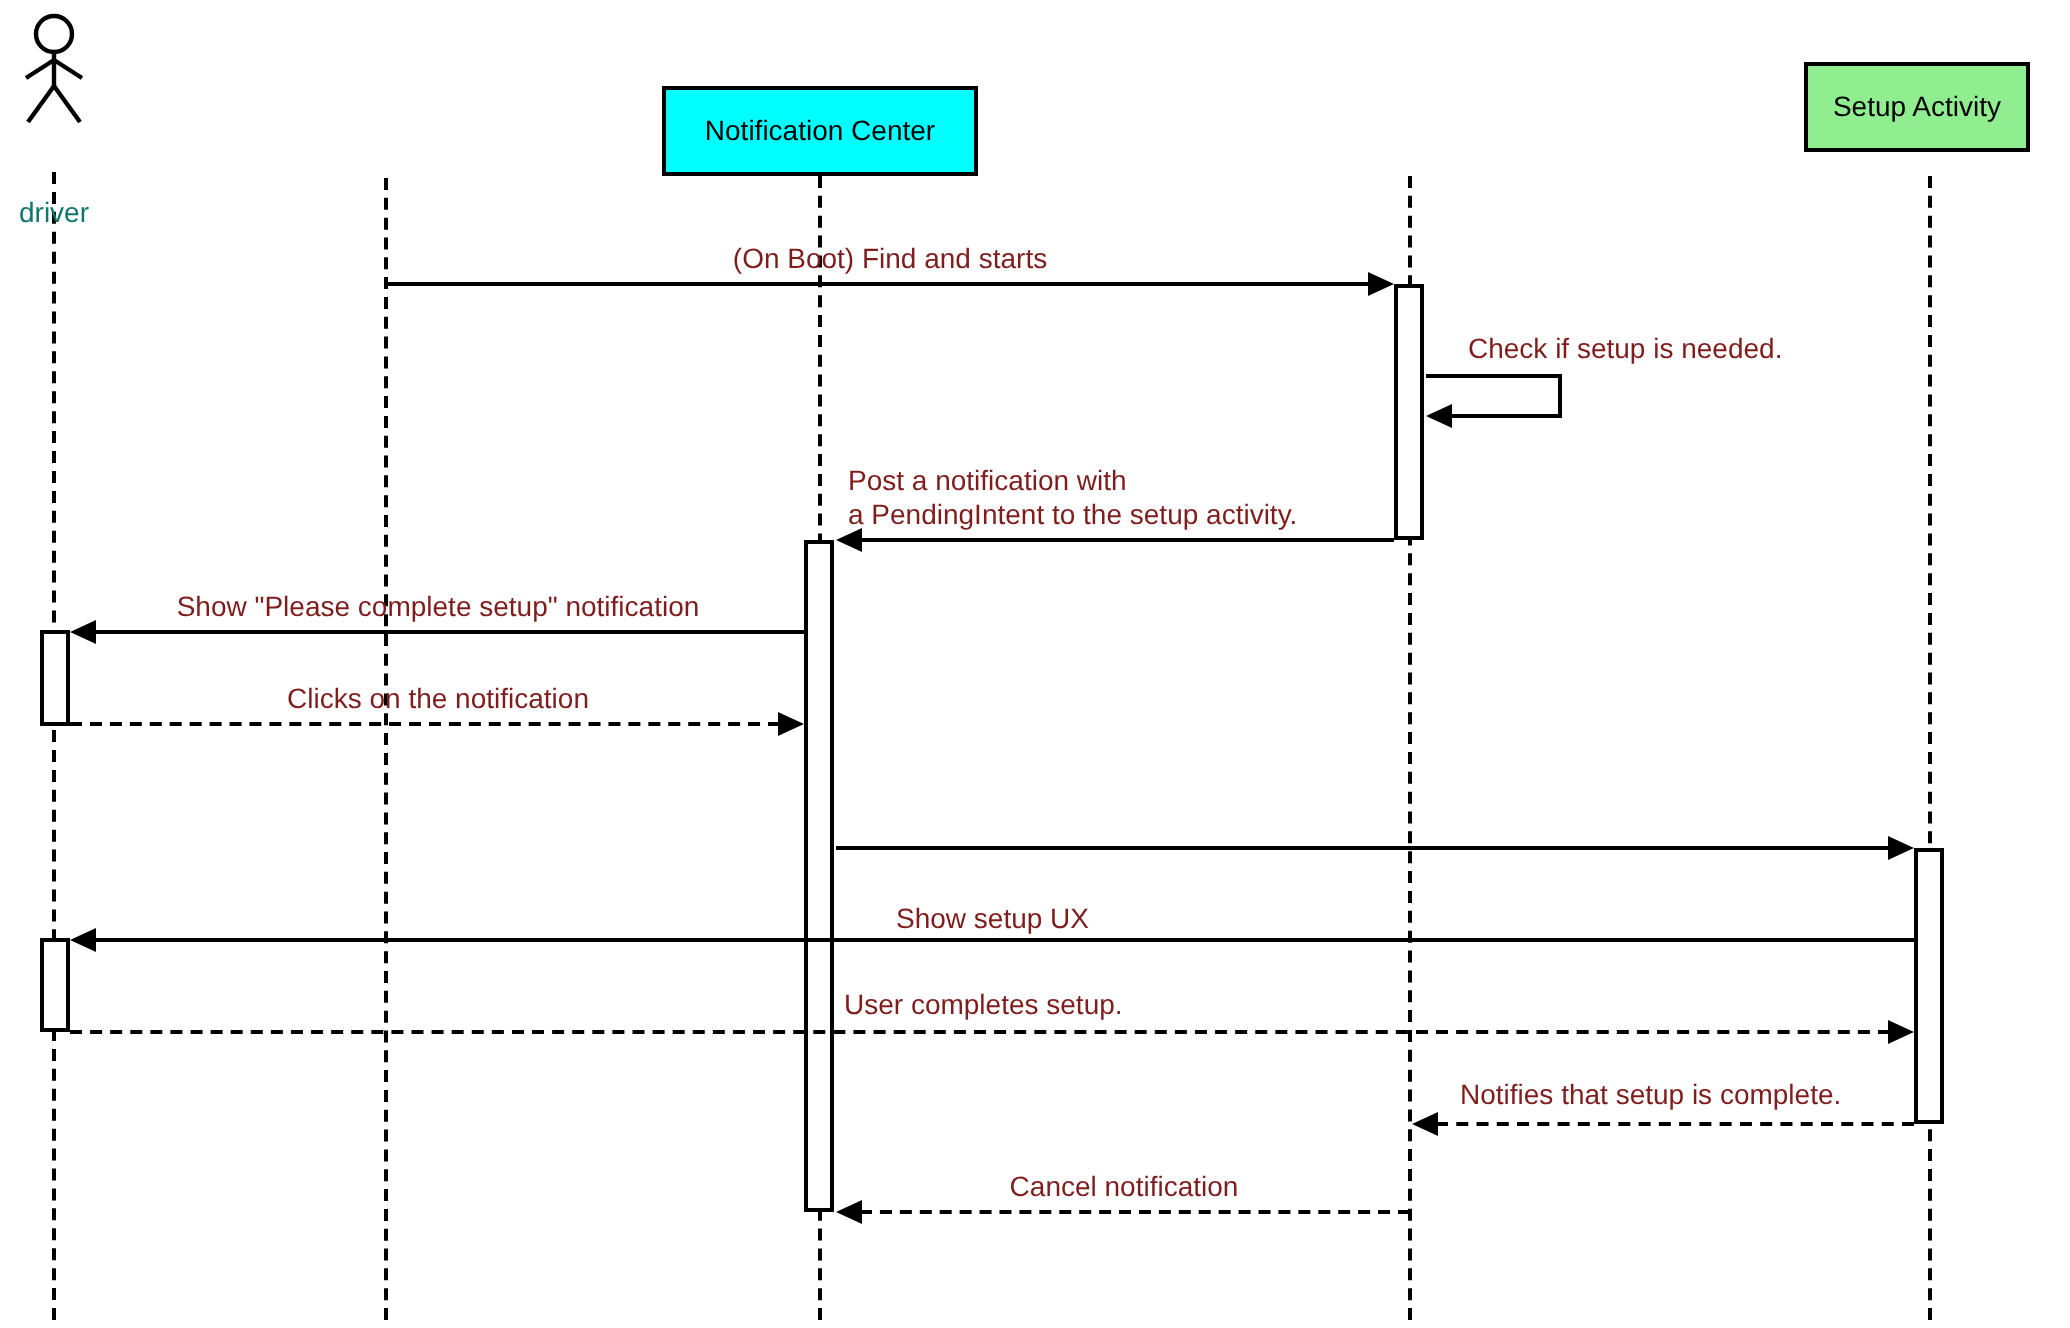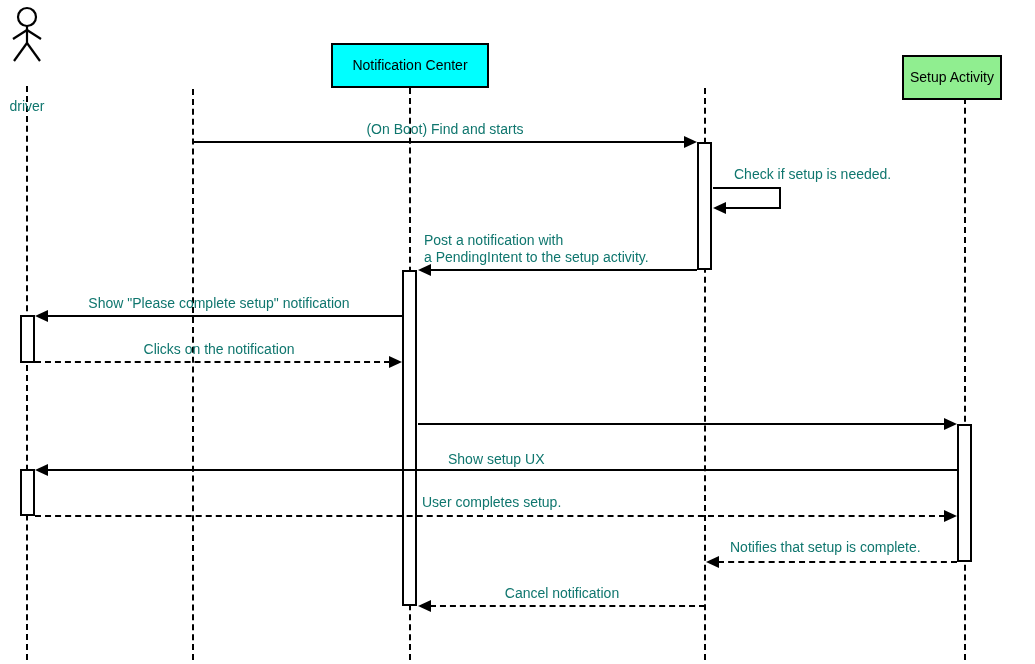--- a/index.html
+++ b/index.html
@@ -20,21 +20,21 @@
   .act { position:absolute; width:15px; background:#ffffff; border:2px solid #000; z-index:2; }
 
   .mline  { position:absolute; height:2px; background:#000; z-index:4; }
   .mdash  { position:absolute; height:0; border-top:2px dashed #000; z-index:4; }
   .vseg   { position:absolute; width:2px; background:#000; z-index:4; }
   .ah-r { position:absolute; width:0; height:0; border-top:6px solid transparent;
           border-bottom:6px solid transparent; border-left:13px solid #000; z-index:5; }
   .ah-l { position:absolute; width:0; height:0; border-top:6px solid transparent;
           border-bottom:6px solid transparent; border-right:13px solid #000; z-index:5; }
 
-  .mlabel { position:absolute; font-size:14px; line-height:17px; color:#0f766e;
+  .mlabel { position:absolute; font-size:14px; line-height:17px; color:#7f1d1d;
             white-space:pre-line; z-index:6; }
   .ctr { transform:translateX(-50%); text-align:center; }
 </style>
 </head>
 <body>
 
 <div class="canvas">
 
   <div class="lifeline" style="left:26px; top:86px;  height:574px;"></div>
   <div class="lifeline" style="left:192px; top:89px; height:571px;"></div>
@@ -46,21 +46,21 @@
     <circle cx="22" cy="12" r="9" fill="none" stroke="#000" stroke-width="2.2"></circle>
     <line x1="22" y1="21" x2="22" y2="38" stroke="#000" stroke-width="2.2"></line>
     <line x1="22" y1="25" x2="8" y2="34" stroke="#000" stroke-width="2.2"></line>
     <line x1="22" y1="25" x2="36" y2="34" stroke="#000" stroke-width="2.2"></line>
     <line x1="22" y1="38" x2="9" y2="56" stroke="#000" stroke-width="2.2"></line>
     <line x1="22" y1="38" x2="35" y2="56" stroke="#000" stroke-width="2.2"></line>
   </svg>
   <div class="actor-label" style="left:27px; top:66px;">driver</div>
 
   <div class="pbox cyan" style="left:331px; top:43px; width:158px; height:45px;">Notification Center</div>
-  <div class="pbox green" style="left:902px; top:55px; width:100px; height:45px;">Setup Activity</div>
+  <div class="pbox green" style="left:902px; top:31px; width:113px; height:45px;">Setup Activity</div>
 
   <div class="act" style="left:697px; top:142px; height:128px;"></div>
   <div class="act" style="left:402px; top:270px; height:336px;"></div>
   <div class="act" style="left:20px;  top:315px; height:48px;"></div>
   <div class="act" style="left:20px;  top:469px; height:47px;"></div>
   <div class="act" style="left:957px; top:424px; height:138px;"></div>
 
   <div class="mline" style="left:193px; top:141px; width:492px;"></div>
   <div class="ah-r" style="left:684px; top:136px;"></div>
   <div class="mlabel ctr" style="left:445px; top:121px;">(On Boot) Find and starts</div>

